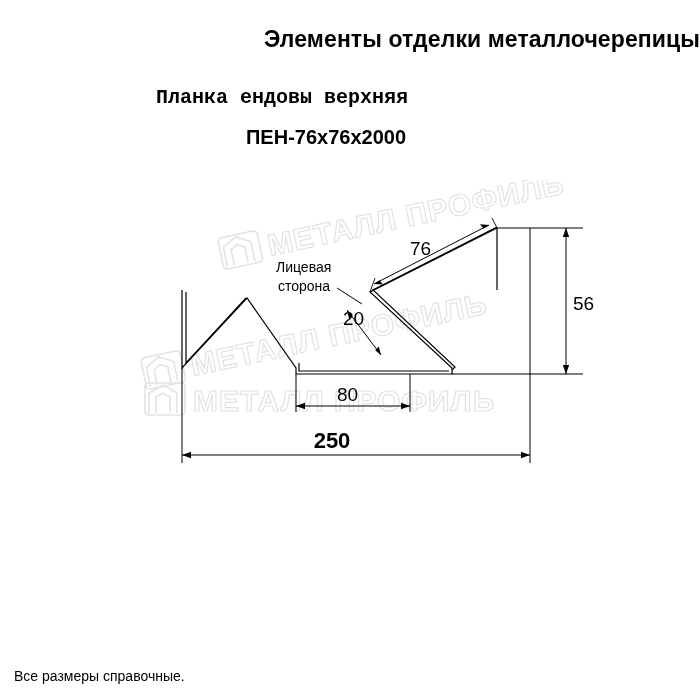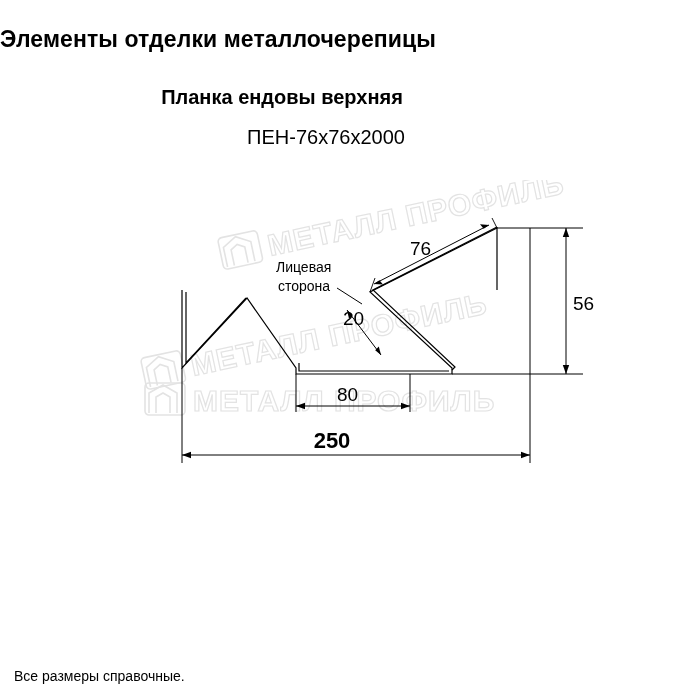--- a/index.html
+++ b/index.html
@@ -18,42 +18,43 @@
   .page {
     position: relative;
     width: 700px;
     height: 700px;
   }
   .title {
     position: absolute;
     top: 26px;
     left: 0;
     width: 700px;
-    text-align: left;
+    text-align: right;
     font-size: 23px;
     font-weight: bold;
     letter-spacing: 0.1px;
   }
   .subtitle {
     position: absolute;
     top: 86px;
     left: 0;
     width: 564px;
     text-align: center;
     font-size: 20px;
     font-weight: bold;
+    font-family: Liberation Mono, monospace;
   }
   .code {
     position: absolute;
     top: 126px;
     left: 0;
     width: 652px;
     text-align: center;
     font-size: 20px;
-    font-weight: normal;
+    font-weight: bold;
   }
   .drawing {
     position: absolute;
     top: 180px;
     left: 0;
     width: 700px;
     height: 320px;
   }
   .footer {
     position: absolute;

